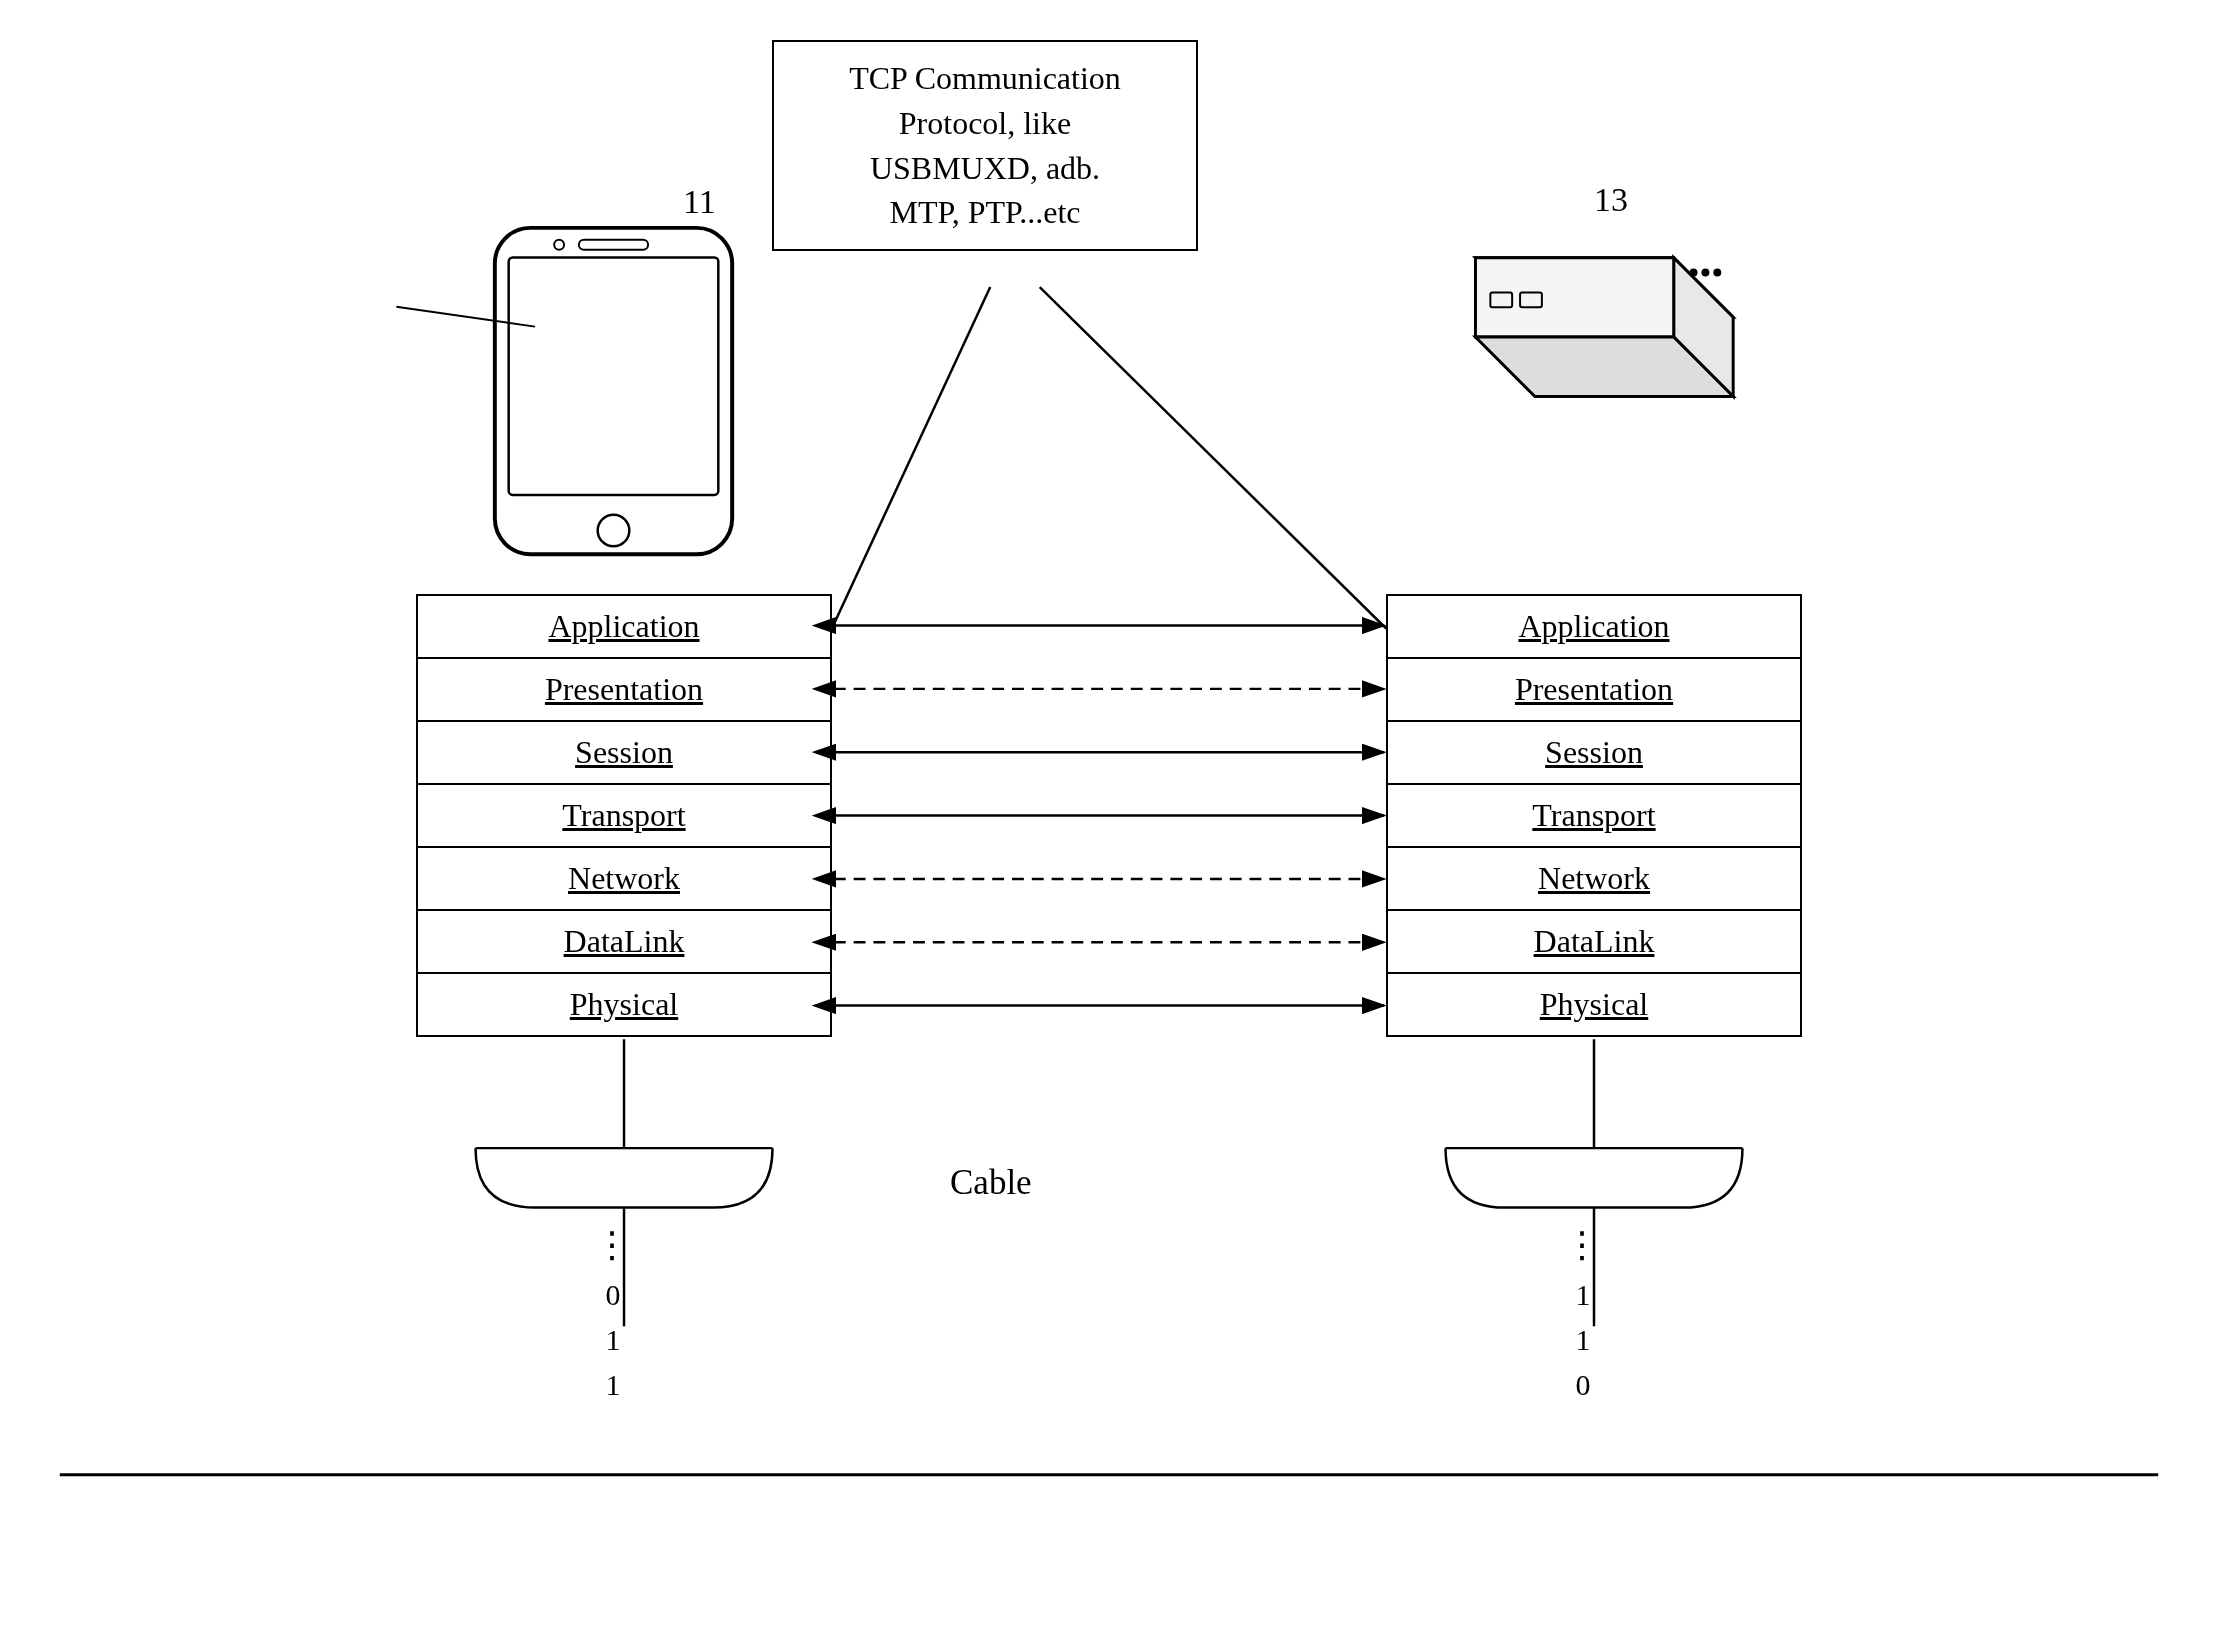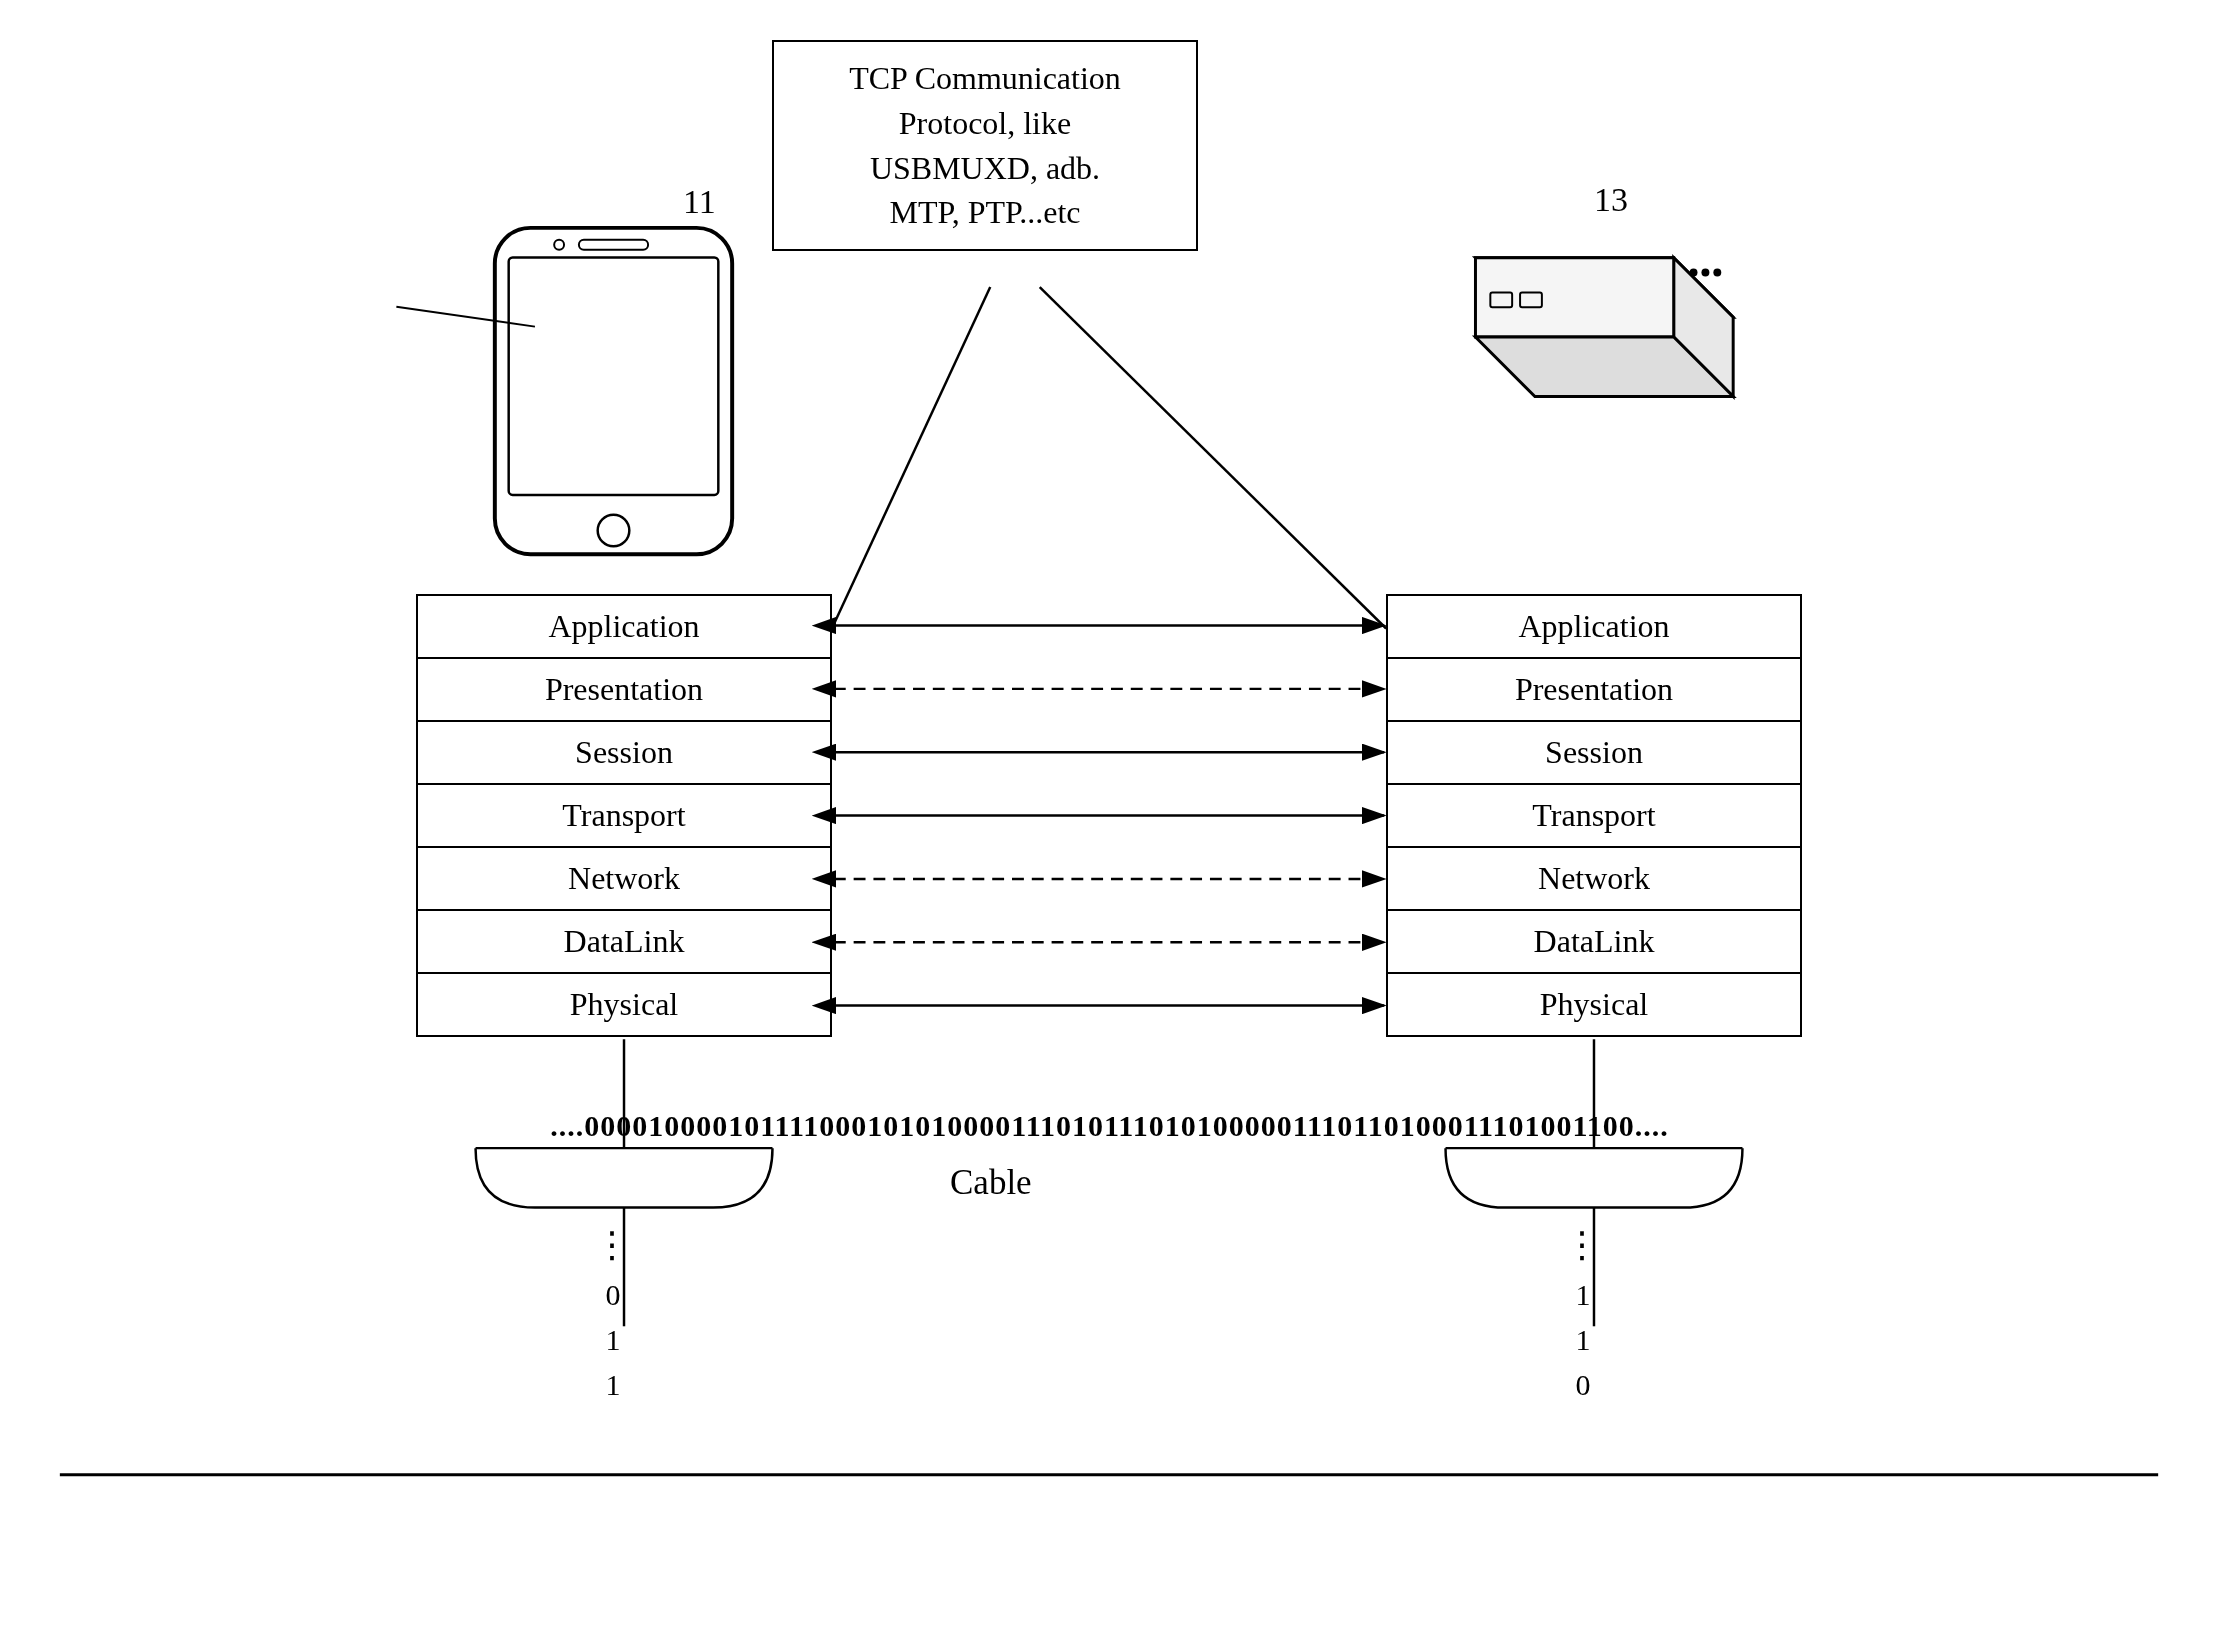--- a/index.html
+++ b/index.html
@@ -74,20 +74,21 @@
       width: 416px;
     }
 
     .osi-stack td {
       border: 2px solid #000;
       padding: 10px 16px;
       text-align: center;
       height: 63px;
       vertical-align: middle;
       background: #fff;
+      text-decoration: underline;
     }
 
     .stack-left {
       top: 594px;
       left: 416px;
     }
 
     .stack-right {
       top: 594px;
       left: 1386px;
@@ -301,16 +302,15 @@
     <div>1</div>
   </div>
 
   <div class="stack-bottom-bits bits-right">
     <div style="font-size:36px; letter-spacing:2px;">⋮</div>
     <div>1</div>
     <div>1</div>
     <div>0</div>
   </div>
 
-  <div class="binary-string">....0000100001011110001010100001110101110101000001110110100011101001100....</div>
 
 </div>
 
 
 </body></html>

